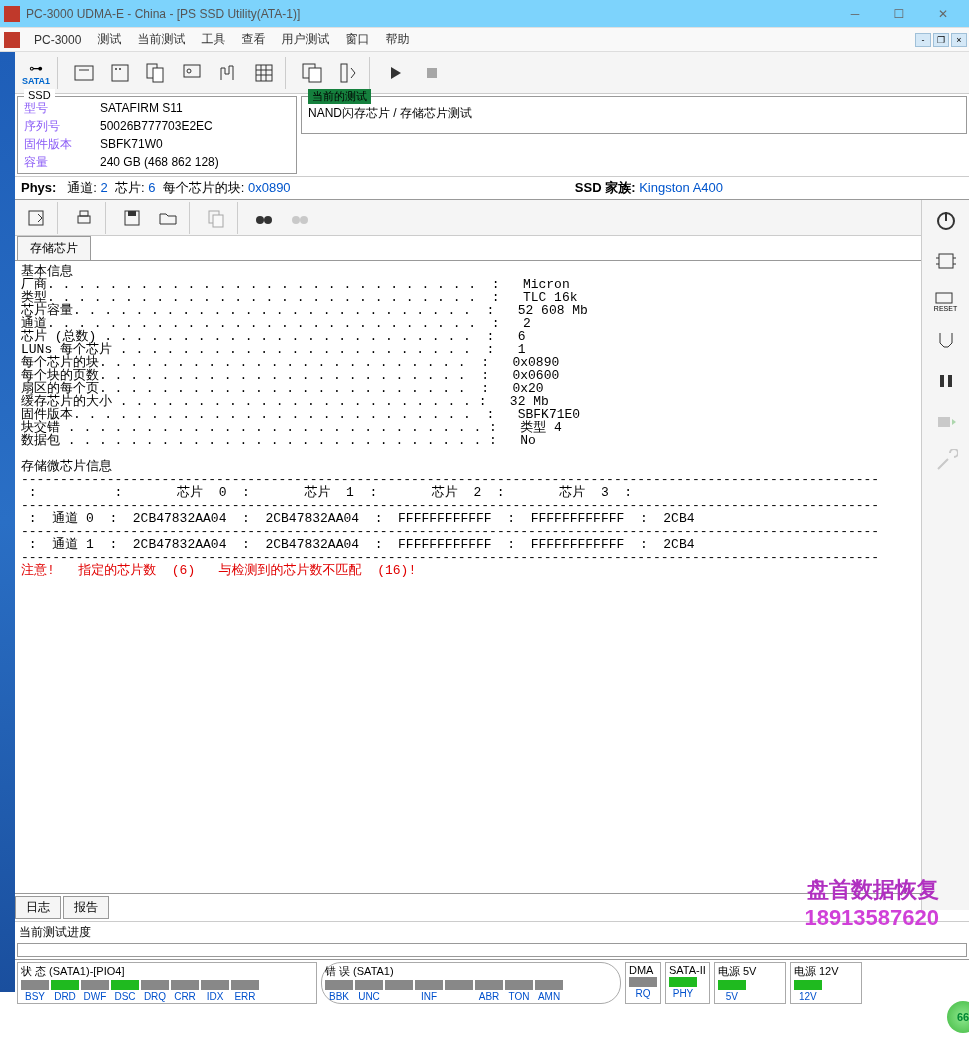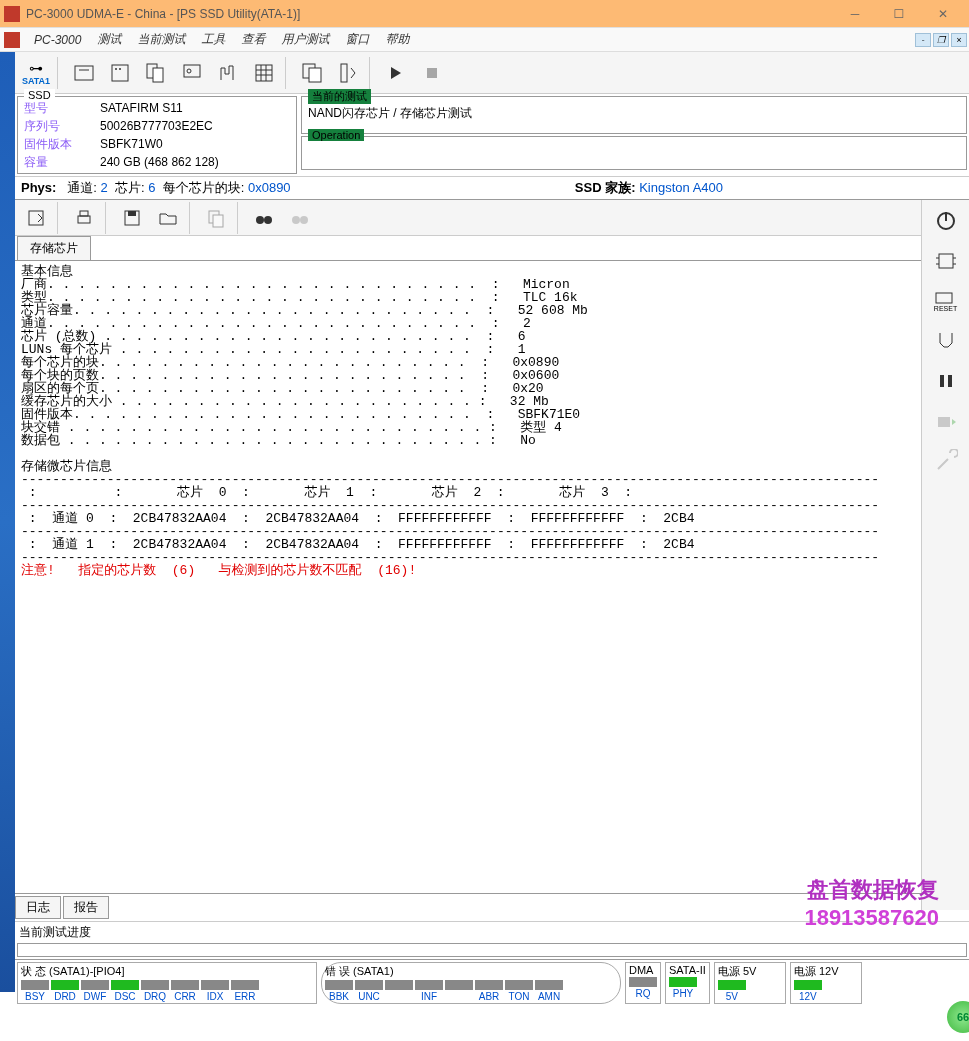--- a/index.html
+++ b/index.html
@@ -1,26 +1,26 @@
 <!DOCTYPE html>
 <html><head>
 <meta charset="utf-8">
 <style>
 * { box-sizing: border-box; margin: 0; padding: 0; }
 body { font-family: "Microsoft YaHei", "Segoe UI", Tahoma, sans-serif; font-size: 12px; background: #fff; width: 969px; height: 1041px; overflow: hidden; position: relative; }
 
 
-.titlebar { height: 28px; background: #fdba74; border-bottom: 1px solid #e0e0e0; display: flex; align-items: center; padding: 0 4px; }
+.titlebar { height: 28px; background: #7dd3fc; border-bottom: 1px solid #e0e0e0; display: flex; align-items: center; padding: 0 4px; }
 .titlebar .app-icon { width: 16px; height: 16px; background: #c0392b; margin-right: 6px; }
 .titlebar .title { color: #555; font-size: 12px; flex: 1; }
 .titlebar .win-btns { display: flex; gap: 0; }
 .titlebar .win-btn { width: 44px; height: 28px; display: flex; align-items: center; justify-content: center; color: #666; cursor: pointer; }
 
 
-.menubar { height: 24px; display: flex; align-items: center; padding: 0 4px; border-bottom: 1px solid #ddd; background: #f9f9f9; position: relative; font-style: italic; }
+.menubar { height: 24px; display: flex; align-items: center; padding: 0 4px; border-bottom: 1px solid #ddd; background: #f9f9f9; position: relative; }
 .menubar .app-icon2 { width: 16px; height: 16px; background: #c0392b; margin-right: 6px; }
 .menubar .menu-item { padding: 2px 8px; cursor: pointer; color: #333; }
 .menubar .right-btns { position: absolute; right: 2px; display: flex; gap: 2px; }
 .menubar .right-btns span { width: 16px; height: 14px; background: #d4e8f7; border: 1px solid #a0c0d8; font-size: 9px; display: flex; align-items: center; justify-content: center; cursor: pointer; }
 
 
 .left-strip { position: absolute; left: 0; top: 52px; width: 15px; height: 940px; background: linear-gradient(180deg, #1e5eb8, #2a6fc5, #1a4f9e); }
 
 
 .main { position: absolute; left: 15px; top: 52px; right: 0; }
@@ -215,23 +215,20 @@
       <div class="row">
           <div class="label">容量</div>
           <div class="val">240 GB (468 862 128)</div>
         </div>
     </div>
     <div class="right-panels">
       <div class="panel" style="height:38px;">
         <div class="legend">当前的测试</div>
         <div style="padding-top:6px;">NAND闪存芯片 / 存储芯片测试</div>
       </div>
-      <div class="panel" style="height:34px;">
-        <div class="legend">Operation</div>
-      </div>
     </div>
   </div>
 
   <div class="phys-bar">
     <b>Phys:</b>&nbsp;&nbsp;
     <span>通道:</span> <span class="blue">2</span>&nbsp;
     <span>芯片:</span> <span class="blue">6</span>&nbsp;
     <span>每个芯片的块:</span> <span class="blue">0x0890</span>
     <span style="float:right; margin-right:240px;"><b>SSD 家族:</b> <span class="blue">Kingston A400</span></span>
   </div>

